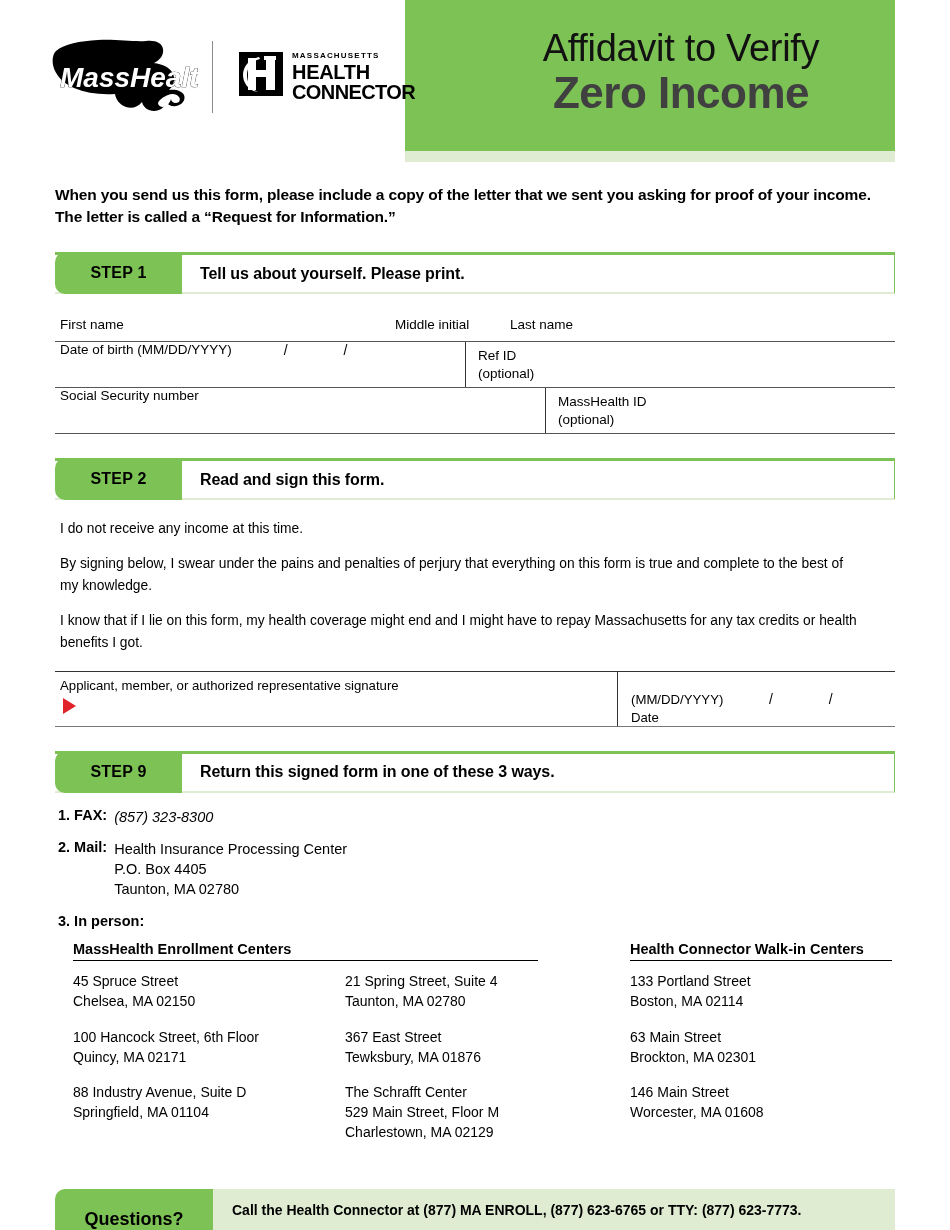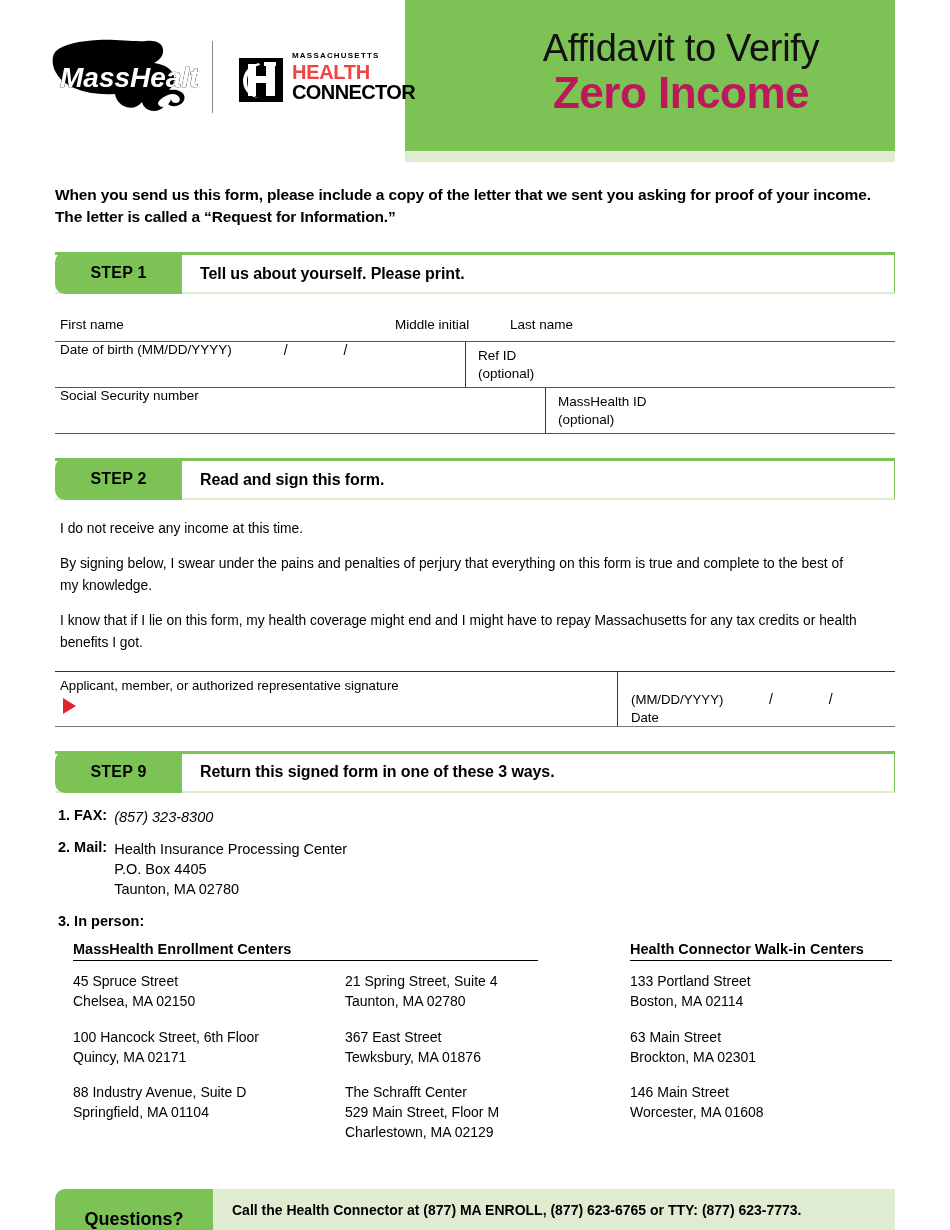--- a/index.html
+++ b/index.html
@@ -29,44 +29,44 @@
     position:absolute; left:405px; top:0; width:552px; height:151px;
     display:flex; flex-direction:column; justify-content:center;
     align-items:center; padding-bottom:6px;
   }
   .title-line1 {
     font-size:38px; font-weight:400; line-height:1.05;
     letter-spacing:-0.3px; color:#111;
   }
   .title-line2 {
     font-size:44px; font-weight:700; line-height:1.08;
-    letter-spacing:-0.5px; color:#be185d;
+    letter-spacing:-0.5px; color:#404040;
   }
 
   
   .logos {
     position:absolute; left:50px; top:32px;
     display:flex; align-items:center; height:90px;
   }
   .mh-logo { width:148px; height:88px; position:relative; }
   .mh-logo svg { display:block; }
   .logo-divider {
     width:1px; height:72px; background:#8a8a8a;
     margin:0 26px 0 14px; align-self:center;
   }
-  .hc-logo { display:flex; align-items:flex-end; gap:9px; }
+  .hc-logo { display:flex; align-items:flex-start; gap:9px; }
   .hc-mark { width:44px; height:44px; flex:0 0 auto; }
   .hc-words { line-height:1; }
   .hc-ma {
     font-size:8px; font-weight:700; letter-spacing:1.2px;
     margin-bottom:2px; color:#000;
   }
   .hc-health {
     font-size:20px; font-weight:700; letter-spacing:-0.3px;
-    line-height:1.02; color:#ef4444;
+    line-height:1.02; color:#000000;
   }
   .hc-connector {
     font-size:20px; font-weight:700; letter-spacing:-0.6px;
     line-height:1.02; color:#000;
   }
 
   
   .page { padding:0 55px; }
 
   .intro {

